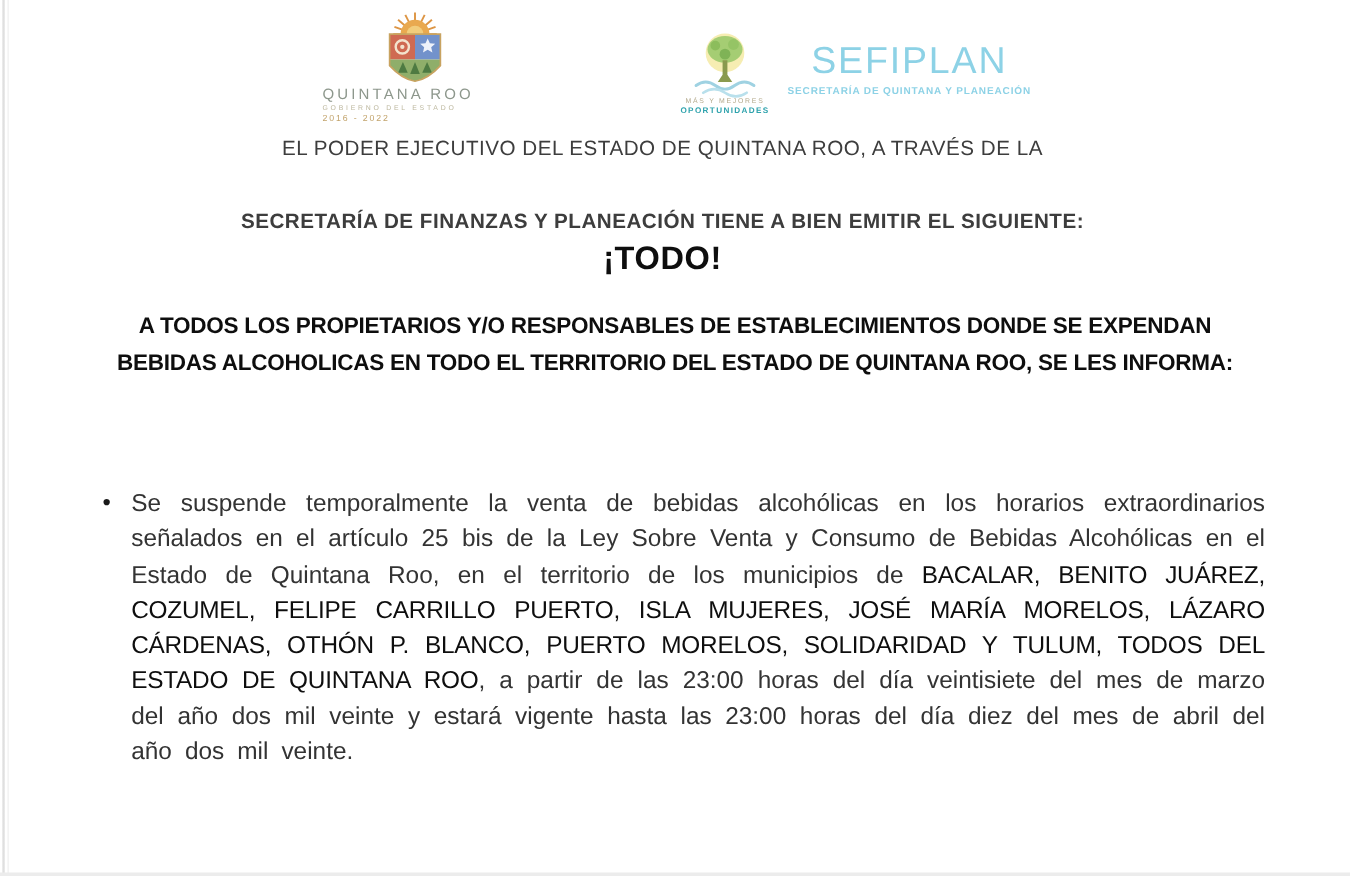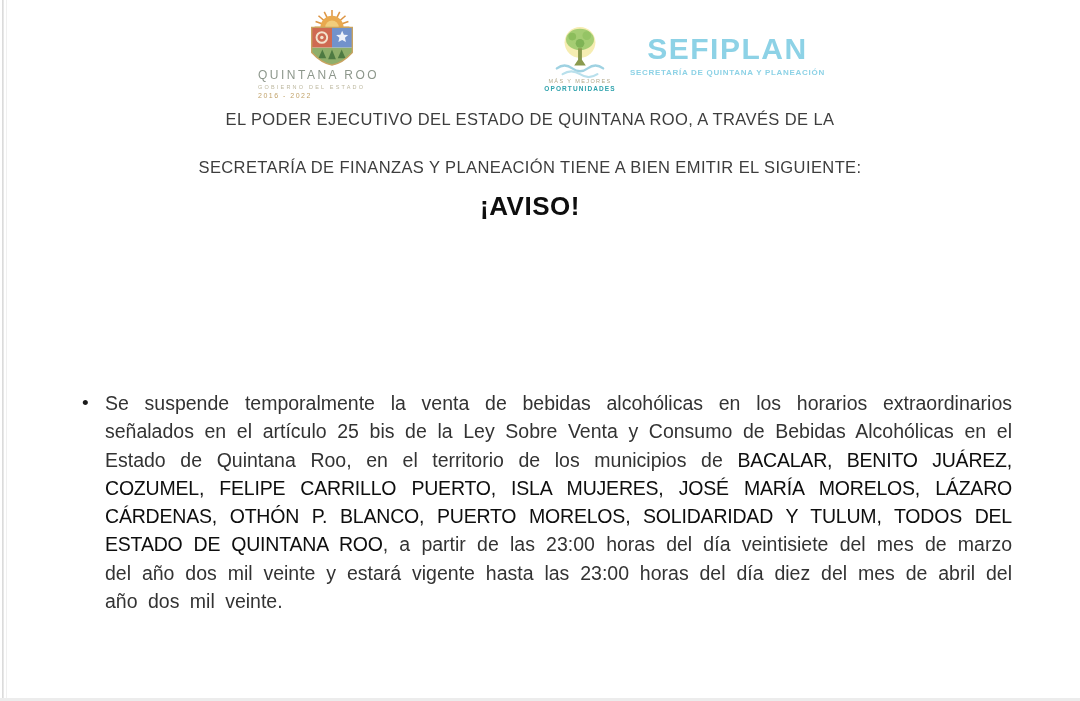--- a/index.html
+++ b/index.html
@@ -53,38 +53,38 @@
   .sef-tree-block { width: 80px; text-align: center; }
   .sef-tree-block svg { display: block; margin: 0 auto; }
   .sef-tagline1 {
     font-size: 5.5px; letter-spacing: 1.4px; color: #b3a98c; margin-top: -2px;
   }
   .sef-tagline2 {
     font-size: 6.5px; letter-spacing: 1.1px; color: #2fa3ad; font-weight: 700; margin-top: 1px;
   }
   .sef-word-block { margin-left: 10px; padding-top: 10px; text-align: center; }
   .sef-wordmark {
-    font-size: 30px; font-weight: 700; letter-spacing: 1.5px; color: #8dd2e6;
+    font-size: 30px; font-weight: 400; letter-spacing: 1.5px; color: #8dd2e6;
     line-height: 1;
     text-align: center;
   }
   .sef-subtitle {
     margin-top: 4px;
     font-size: 8px; letter-spacing: 0.7px; color: #8dd2e6; font-weight: 700;
   }
 
   
   .intro-line {
     position: absolute; left: 0; width: 1060px;
     text-align: center;
     font-size: 16.5px; letter-spacing: 0.4px;
     color: #3d3d3d; font-weight: 400;
   }
   .intro-line-1 { top: 110px; }
-  .intro-line-2 { top: 158px; }
+  .intro-line-2 { top: 168px; font-weight: bold; }
 
   .aviso-title {
     position: absolute; left: 0; top: 191px; width: 1060px;
     text-align: center;
     font-size: 26px; font-weight: 700; color: #0e0e0e;
     letter-spacing: 0.5px;
   }
 
   .announcement {
     position: absolute; left: 71px; top: 245px; width: 938px;
@@ -175,22 +175,23 @@
     </div>
     <div class="sef-word-block">
       <div class="sef-wordmark">SEFIPLAN</div>
       <div class="sef-subtitle">SECRETARÍA DE QUINTANA Y PLANEACIÓN</div>
     </div>
   </div>
 
   <p class="intro-line intro-line-1">EL PODER EJECUTIVO DEL ESTADO DE QUINTANA ROO, A TRAVÉS DE LA</p>
   <p class="intro-line intro-line-2">SECRETARÍA DE FINANZAS Y PLANEACIÓN TIENE A BIEN EMITIR EL SIGUIENTE:</p>
 
-  <h1 class="aviso-title">¡AVISO!</h1>
+  <h1 class="aviso-title">¡TODO!</h1>
 
+  <p class="announcement">A TODOS LOS PROPIETARIOS Y/O RESPONSABLES DE ESTABLECIMIENTOS DONDE SE EXPENDAN BEBIDAS ALCOHOLICAS EN TODO EL TERRITORIO DEL ESTADO DE QUINTANA ROO, SE LES INFORMA:</p>
 
   <ul class="notice-list">
     <li class="notice-item">
       <span class="bullet-dot">•</span>
       <span>Se suspende temporalmente la venta de bebidas alcohólicas en los horarios extraordinarios señalados en el artículo 25 bis de la Ley Sobre Venta y Consumo de Bebidas Alcohólicas en el Estado de Quintana Roo, en el territorio de los municipios de </span><strong>BACALAR, BENITO JUÁREZ, COZUMEL, FELIPE CARRILLO PUERTO, ISLA MUJERES, JOSÉ MARÍA MORELOS, LÁZARO CÁRDENAS, OTHÓN P. BLANCO, PUERTO MORELOS, SOLIDARIDAD Y TULUM, TODOS DEL ESTADO DE QUINTANA ROO</strong><span>, a partir de las 23:00 horas del día veintisiete del mes de marzo del año dos mil veinte y estará vigente hasta las 23:00 horas del día diez del mes de abril del año dos mil veinte.</span>
     </li>
   </ul>
 
 </div>
 

